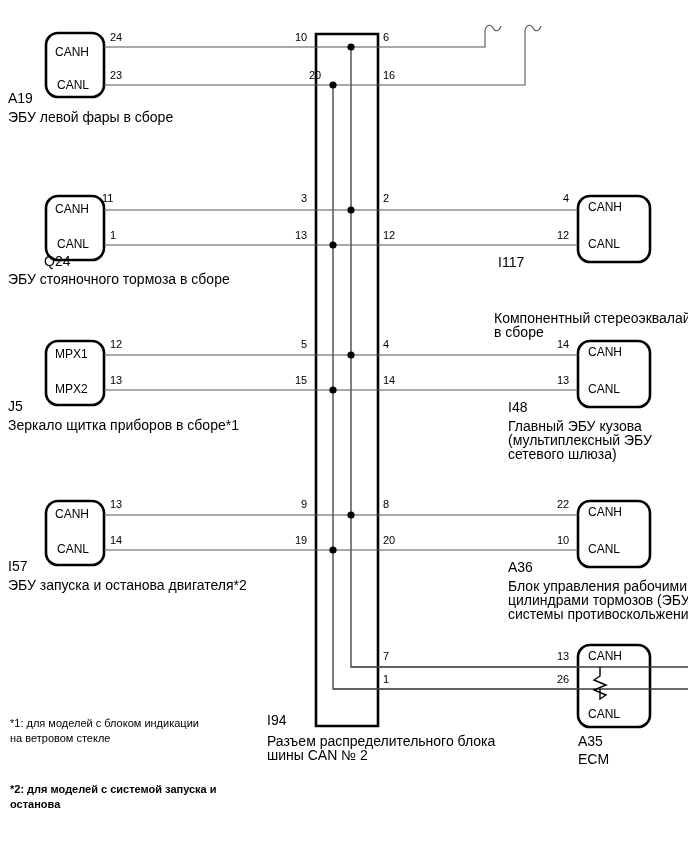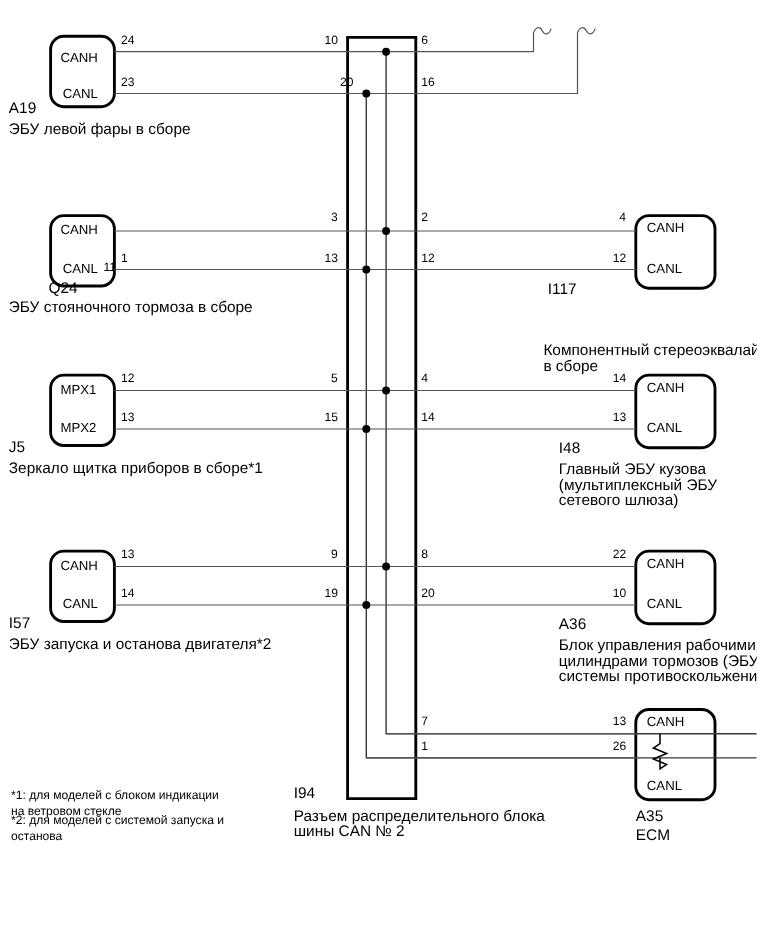--- a/index.html
+++ b/index.html
@@ -99,21 +99,21 @@
 
   <div class="lbl port-label" style="left:55px; top:46px;">CANH</div>
   <div class="lbl port-label" style="left:57px; top:79px;">CANL</div>
   <div class="lbl pin-num" style="left:110px; top:31px;">24</div>
   <div class="lbl pin-num" style="left:110px; top:69px;">23</div>
   <div class="lbl comp-id" style="left:8px;  top:92px;">A19</div>
   <div class="lbl comp-desc" style="left:8px;  top:110px;">ЭБУ левой фары в сборе</div>
 
   <div class="lbl port-label" style="left:55px; top:203px;">CANH</div>
   <div class="lbl port-label" style="left:57px; top:238px;">CANL</div>
-  <div class="lbl pin-num" style="left:94px; top:192px;margin-top:45px;">11</div>
+  <div class="lbl pin-num" style="left:102px; top:192px;">11</div>
   <div class="lbl pin-num" style="left:110px; top:229px;">1</div>
   <div class="lbl comp-id" style="left:8px;  top:255px;margin-left:36px;">Q24</div>
   <div class="lbl comp-desc" style="left:8px;  top:272px;">ЭБУ стояночного тормоза в сборе</div>
 
   <div class="lbl port-label" style="left:55px; top:348px;">MPX1</div>
   <div class="lbl port-label" style="left:55px; top:383px;">MPX2</div>
   <div class="lbl pin-num" style="left:110px; top:338px;">12</div>
   <div class="lbl pin-num" style="left:110px; top:374px;">13</div>
   <div class="lbl comp-id" style="left:8px;  top:400px;">J5</div>
   <div class="lbl comp-desc" style="left:8px;  top:418px;">Зеркало щитка приборов в сборе*1</div>
@@ -177,16 +177,16 @@
 
   <div class="lbl port-label" style="left:588px; top:650px;">CANH</div>
   <div class="lbl port-label" style="left:588px; top:708px;">CANL</div>
   <div class="lbl pin-num" style="left:557px; top:650px;">13</div>
   <div class="lbl pin-num" style="left:557px; top:673px;">26</div>
   <div class="lbl comp-id" style="left:578px; top:735px;">A35</div>
   <div class="lbl comp-desc" style="left:578px; top:752px;">ECM</div>
 
   <div class="lbl note" style="left:10px; top:716px;">*1: для моделей с блоком индикации
 на ветровом стекле</div>
-  <div class="lbl note" style="left:10px; top:739px;">*2: для моделей с системой запуска и
+  <div class="lbl note" style="left:10px; top:782px;font-weight:bold;">*2: для моделей с системой запуска и
 останова</div>
 
 </div>
 
 </body></html>

